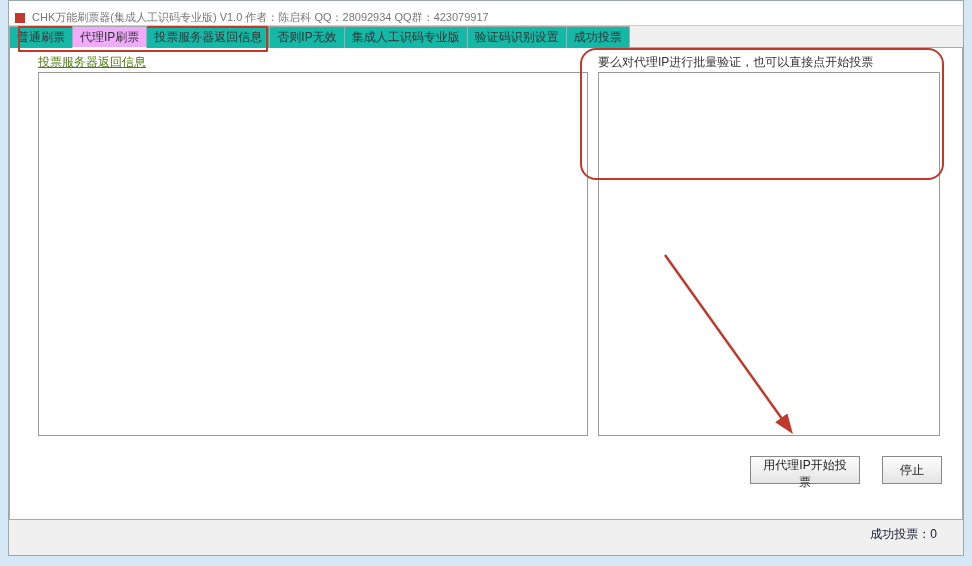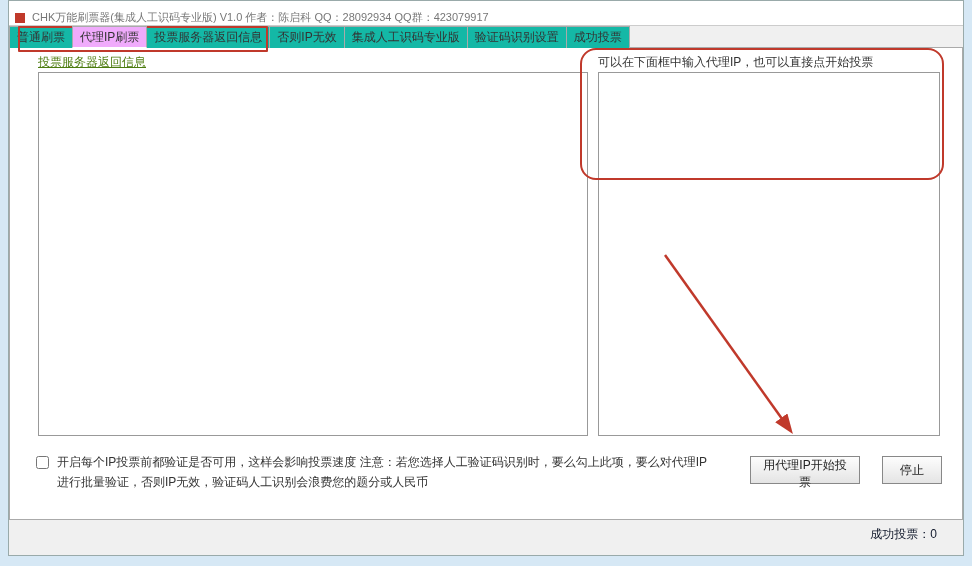--- a/index.html
+++ b/index.html
@@ -178,27 +178,23 @@
     <div class="tab">集成人工识码专业版</div>
     <div class="tab">验证码识别设置</div>
     <div class="tab">成功投票</div>
   </div>
 
   <div class="tab-content">
 
     <div class="left-label">投票服务器返回信息</div>
     <textarea class="left-textarea" style=""></textarea>
 
-    <div class="right-label">可以在下面框中输入代理IP，也可以直接点开始投票</div>
+    <div class="right-label">要么对代理IP进行批量验证，也可以直接点开始投票</div>
     <textarea class="right-textarea" style=""></textarea>
 
-    <div class="checkbox-row">
-      <input type="checkbox" style="">
-      <div class="cbtext">开启每个IP投票前都验证是否可用，这样会影响投票速度 注意：若您选择人工验证码识别时，要么勾上此项，要么对代理IP进行批量验证，否则IP无效，验证码人工识别会浪费您的题分或人民币</div>
-    </div>
 
     <button class="btn btn-start">用代理IP开始投票</button>
     <button class="btn btn-stop">停止</button>
   </div>
 
   <div class="status">
     <span>成功投票：</span><span>0</span>
   </div>
 </div>
 

